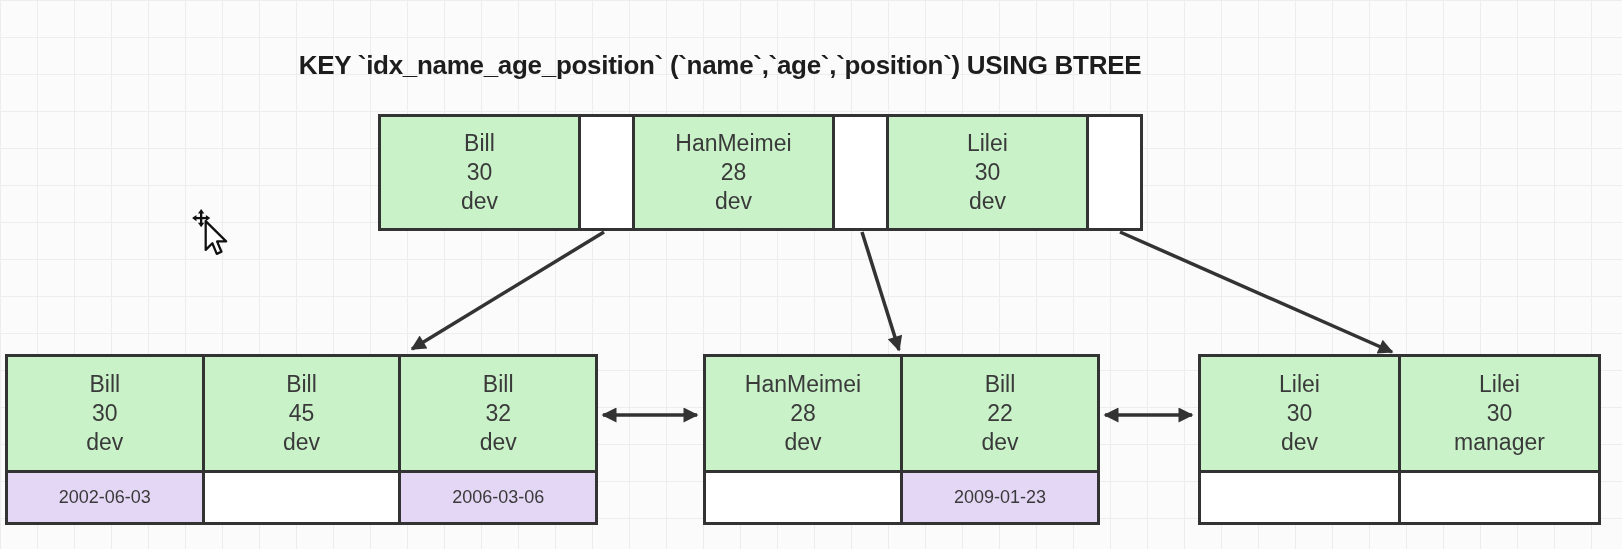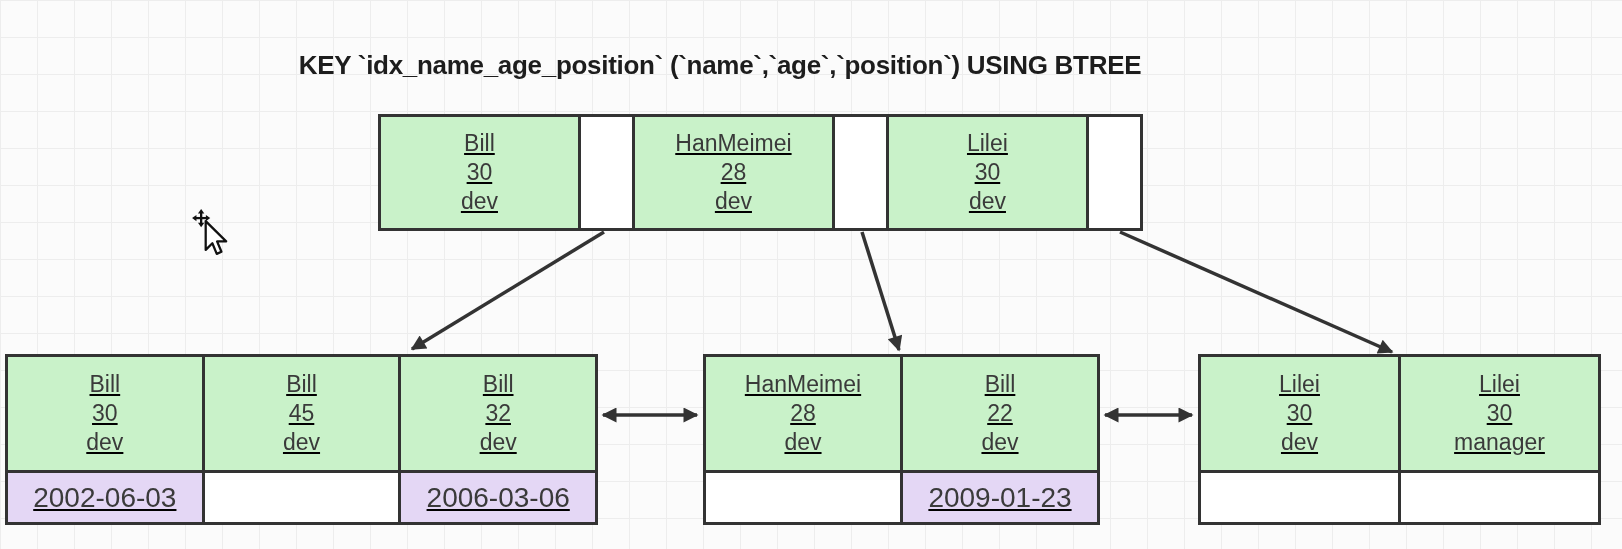--- a/index.html
+++ b/index.html
@@ -25,21 +25,20 @@
     letter-spacing:-0.3px;
     color:var(--title-text,#1d1d1d);
     margin-top:35px;
   }
   .node{
     position:absolute;
     border:3px solid var(--line,#333);
     background:#ffffff;
     display:flex;
     box-sizing:border-box;
-    text-decoration:underline;
   }
   #root-node{left:378px;top:114px;width:765px;height:117px;}
   #leaf-node-0{left:5px;top:354px;width:593px;height:171px;}
   #leaf-node-1{left:703px;top:354px;width:397px;height:171px;}
   #leaf-node-2{left:1198px;top:354px;width:403px;height:171px;}
 
   .cell{box-sizing:border-box;}
   .cell + .cell{border-left:3px solid var(--line,#333);}
 
   .key-cell{
@@ -65,21 +64,21 @@
     background:var(--green-fill,#c9f2c9);
     display:flex;flex-direction:column;
     align-items:center;justify-content:center;
     font-size:23px;line-height:29px;
     color:var(--text,#3a3a3a);
   }
   .date-cell{
     flex:1;
     background:var(--purple-fill,#e4d7f5);
     display:flex;align-items:center;justify-content:center;
-    font-size:28px;
+    font-size:18px;
     color:var(--text,#3a3a3a);
   }
   #arrow-layer{position:absolute;left:0;top:0;}
   #arrow-layer line{stroke:var(--line,#333);stroke-width:3.5;}
   #arrow-layer marker path{fill:var(--line,#333);}
   #cursor{position:absolute;left:189px;top:209px;}
 </style>
 </head>
 <body>
 

